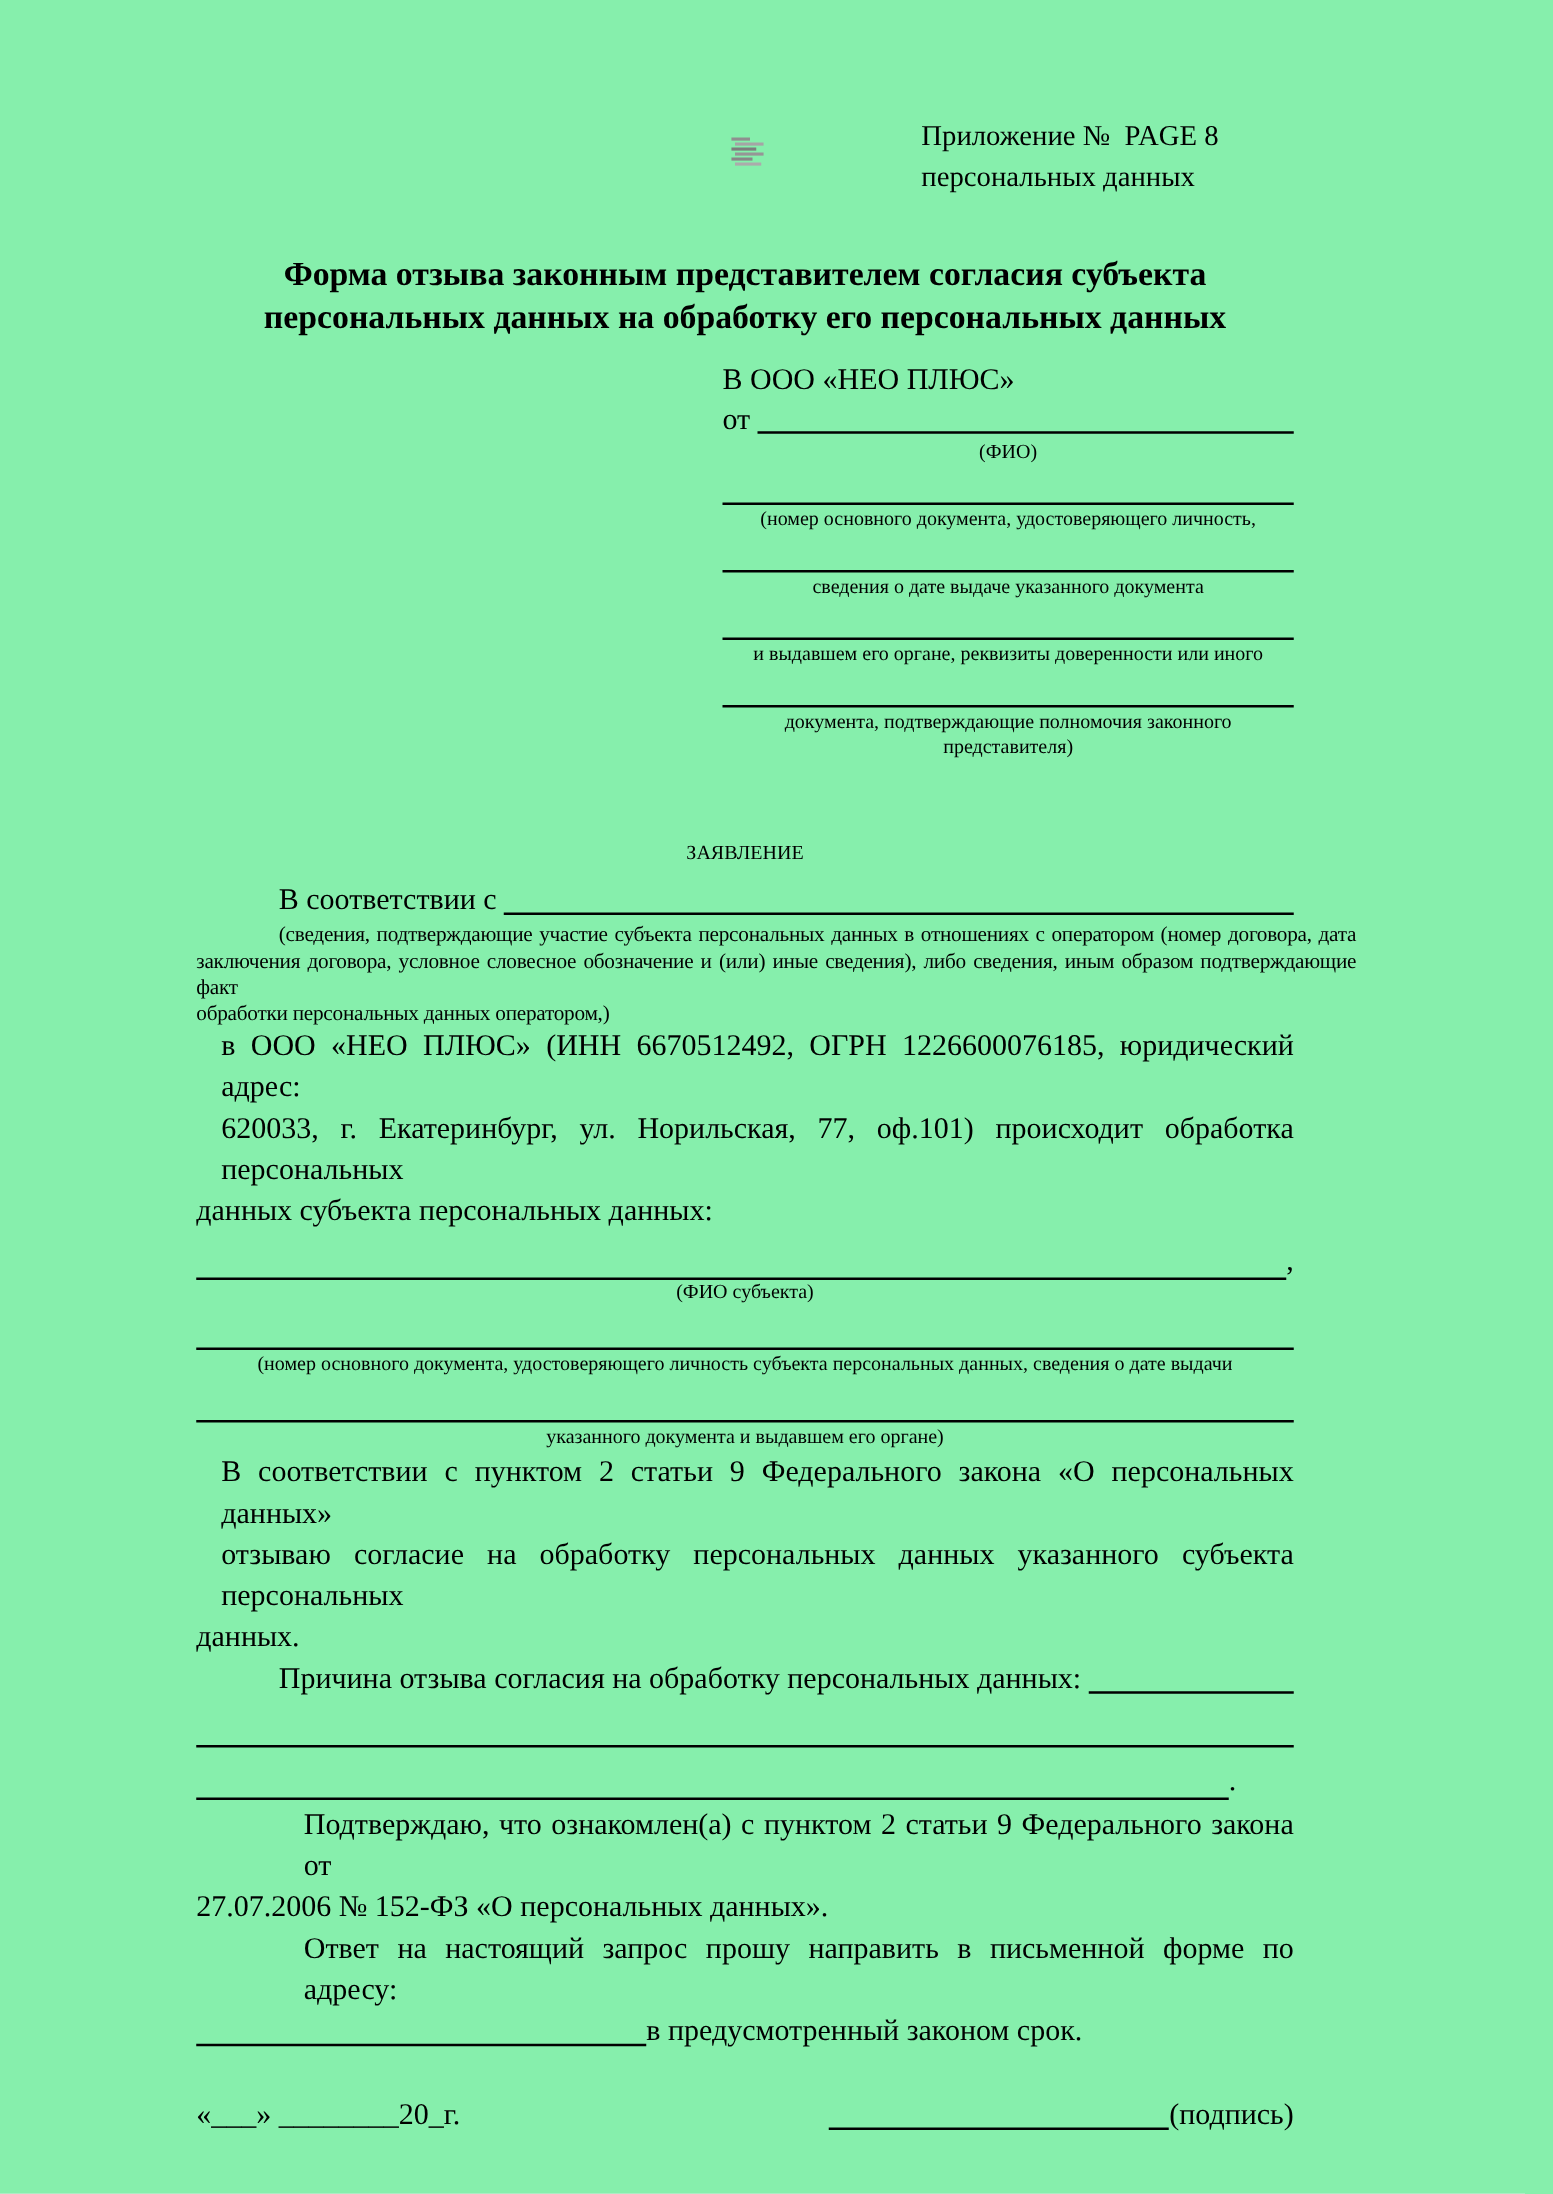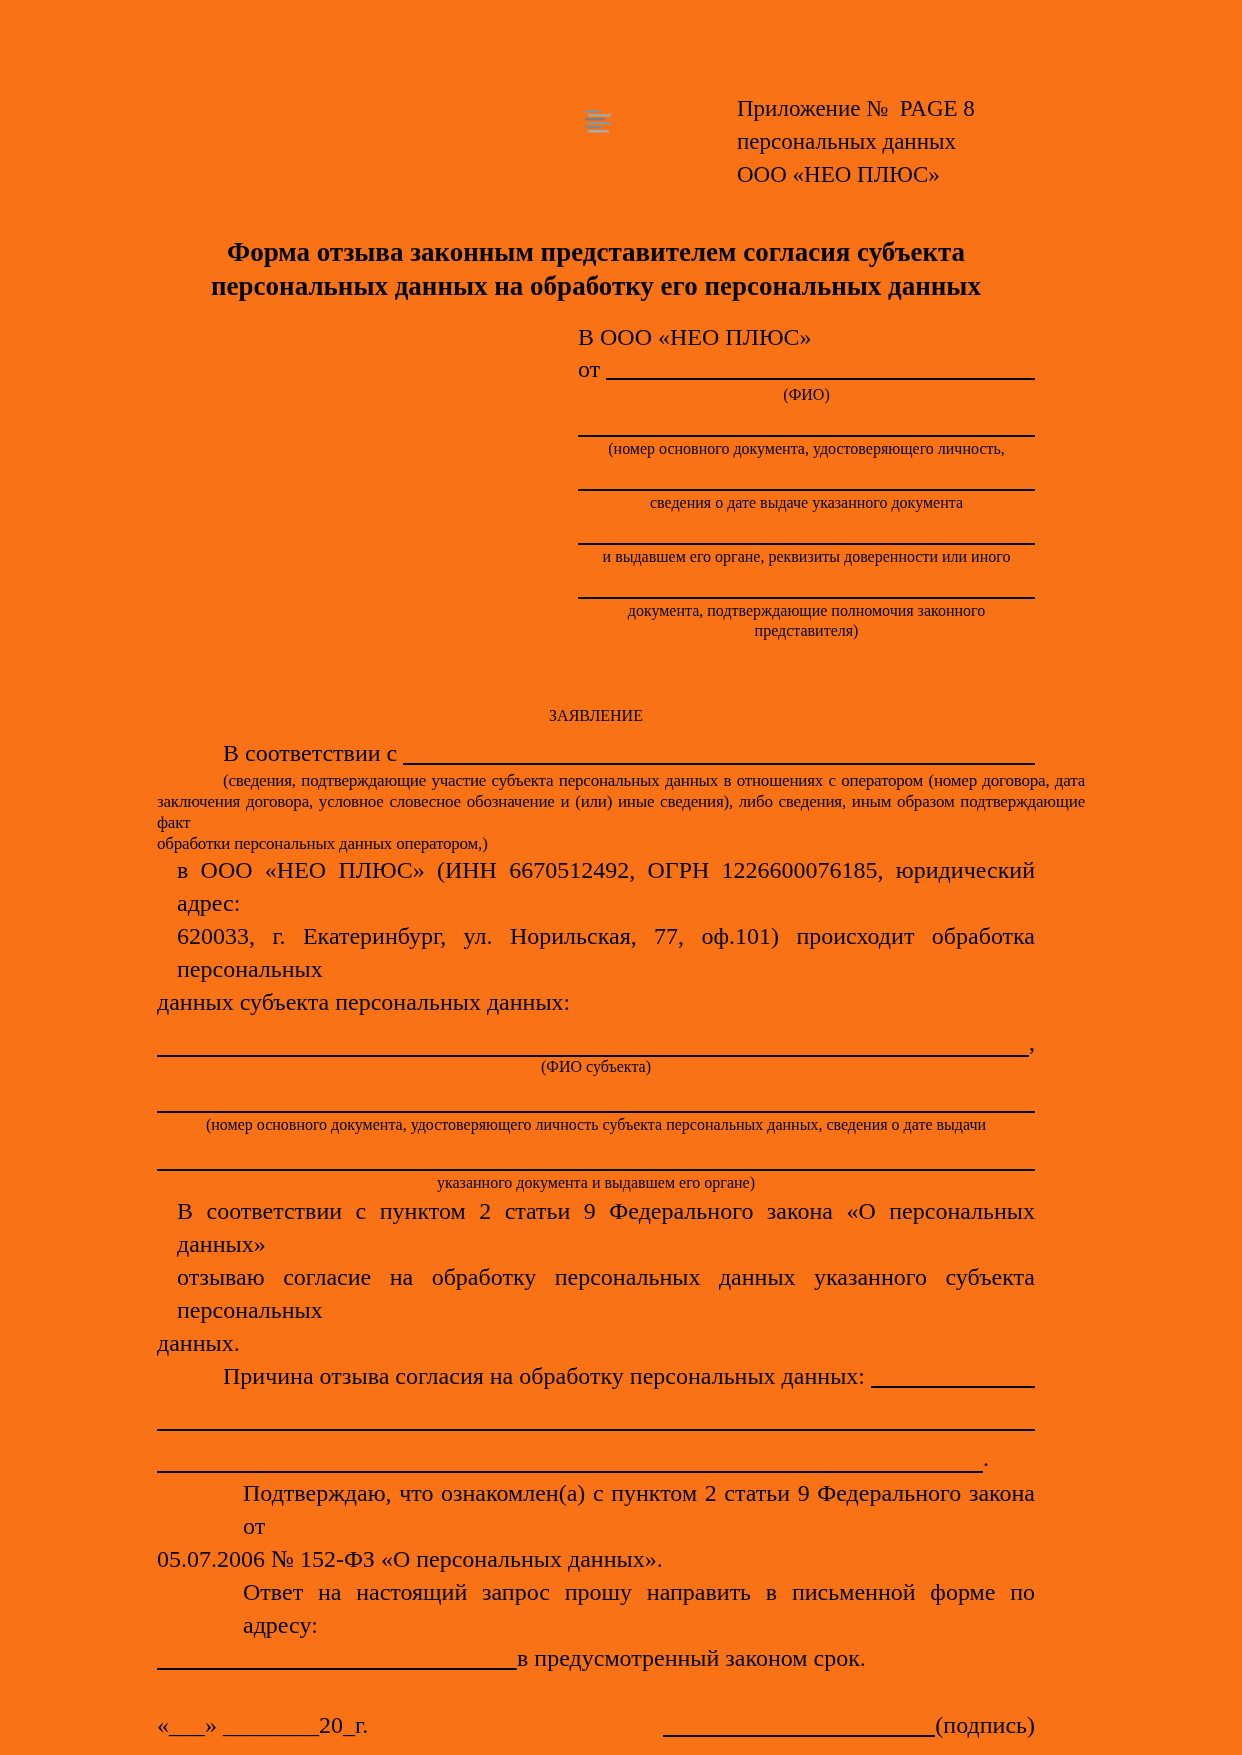--- a/index.html
+++ b/index.html
@@ -1,20 +1,20 @@
 <!DOCTYPE html>
 <html><head>
 <meta charset="utf-8">
 <style>
   html,body{margin:0;padding:0;background:#e8e8e8;}
   .page{
     position:relative;
     width:1242px;height:1755px;
     margin:0 auto;
-    background:#f97316;
+    background:#86efac;
     font-family:"Liberation Serif","DejaVu Serif",serif;
     color:#000;
     overflow:hidden;
   }
   .content{position:absolute;left:157px;top:0;width:878px;}
 
   
   .header{margin-top:92px;margin-left:580px;font-size:23px;line-height:33px;}
   .hline{white-space:pre-wrap;}
   .marks-icon{position:absolute;left:585px;top:106px;width:26px;height:30px;}
@@ -64,21 +64,20 @@
       <rect x="0" y="20" width="17" height="2.5" fill="#888888"></rect>
       <rect x="3" y="24" width="21" height="2.5" fill="#ababab"></rect>
     </svg>
   </div>
 
   <div class="content">
 
     <div class="header">
       <div class="hline">Приложение №  PAGE 8</div>
       <div class="hline">персональных данных</div>
-      <div class="hline">ООО «НЕО ПЛЮС»</div>
     </div>
 
     <div class="title">Форма отзыва законным представителем согласия субъекта персональных данных на обработку его персональных данных</div>
 
     <div class="addressee">
       <div>В ООО «НЕО ПЛЮС»</div>
       <div class="u-row">
         <span class="lbl">от</span>
         <span class="fill-line"></span>
       </div>
@@ -141,21 +140,21 @@
 
     <div class="blank" style="margin-top:12px;"></div>
 
     <div class="rule-row" style="margin-top:12px;padding-right:46px;">
       <span class="rule"></span>
       <span class="tail">.</span>
     </div>
 
     <div style="margin-top:4px;">
       <div class="jline indent">Подтверждаю, что ознакомлен(а) с пунктом 2 статьи 9 Федерального закона от</div>
-      <div class="jlast">05.07.2006 № 152-ФЗ «О персональных данных».</div>
+      <div class="jlast">27.07.2006 № 152-ФЗ «О персональных данных».</div>
     </div>
 
     <div class="jline indent">Ответ на настоящий запрос прошу направить в письменной форме по адресу:</div>
 
     <div class="u-row body-row">
       <span class="short-rule" style="width:360px;margin-bottom:5px;"></span>
       <span>в предусмотренный законом срок.</span>
     </div>
 
     <div class="footer-row">

